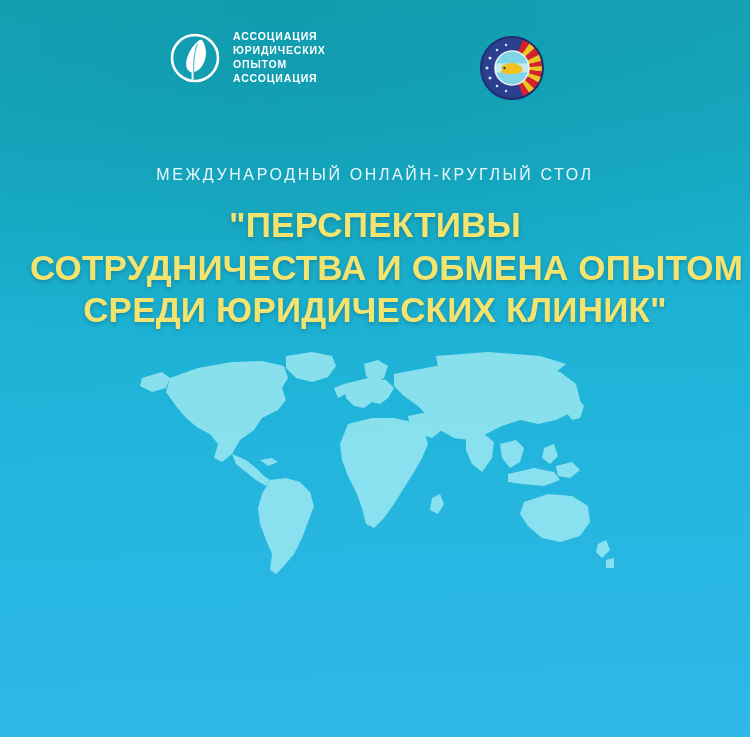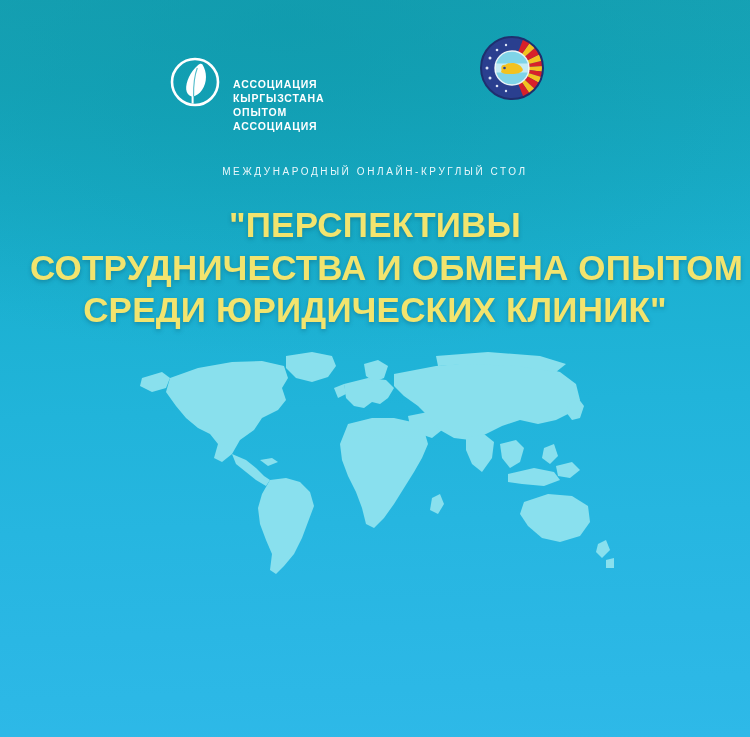--- a/index.html
+++ b/index.html
@@ -47,21 +47,20 @@
     top: 12px;
     display: flex;
     align-items: center;
     gap: 11px;
   }
   .alc-mark { width: 54px; height: 54px; flex: none; }
   .alc-text {
     display: flex;
     flex-direction: column;
     line-height: 1.33;
-    margin-top: 48px;
   }
   .alc-text span {
     color: #ffffff;
     font-size: 10.5px;
     font-weight: 700;
     letter-spacing: 0.85px;
   }
   .emblem-logo {
     position: absolute;
     left: 476px;
@@ -71,21 +70,21 @@
   }
 
   
   .kicker {
     position: absolute;
     top: 166px;
     left: 0;
     width: 100%;
     text-align: center;
     color: #e9f7fb;
-    font-size: 10px;
+    font-size: 16px;
     font-weight: 400;
     letter-spacing: 2.6px;
   }
   .headline {
     position: absolute;
     top: 204px;
     left: 0;
     width: 100%;
     text-align: center;
     color: #f2e46e;
@@ -136,21 +135,21 @@
     <div class="alc-logo">
       <span class="alc-mark">
         <svg viewBox="0 0 54 54" xmlns="http://www.w3.org/2000/svg">
           <circle cx="27" cy="27" r="23" fill="none" stroke="#ffffff" stroke-width="2.6"></circle>
           <path d="M34.5 9.5 C39 17 39.5 27 34 35 C31.5 38.6 28.4 40.6 25.6 41.4 L25.6 48.5 L23.6 48.5 L23.6 41.6 C20.6 40.6 18.6 38 18.2 34.5 C17.6 27 22.5 16.5 29.6 10.4 C31.2 9 33.2 8.2 34.5 9.5 Z" fill="#ffffff"></path>
           <path d="M29.3 13 C26.6 20 25.4 30 25.6 41.4" fill="none" stroke="#1aa6b8" stroke-width="1.1" opacity="0.75"></path>
         </svg>
       </span>
       <span class="alc-text">
         <span>АССОЦИАЦИЯ</span>
-        <span>КЫРГЫЗСТАНА</span>
+        <span>ЮРИДИЧЕСКИХ</span>
         <span>ОПЫТОМ</span>
         <span>АССОЦИАЦИЯ</span>
       </span>
     </div>
 
     <span class="emblem-logo">
       <svg viewBox="0 0 72 72" xmlns="http://www.w3.org/2000/svg">
         <defs>
           <clipPath id="ringclip">
             <circle cx="36" cy="36" r="31"></circle>

